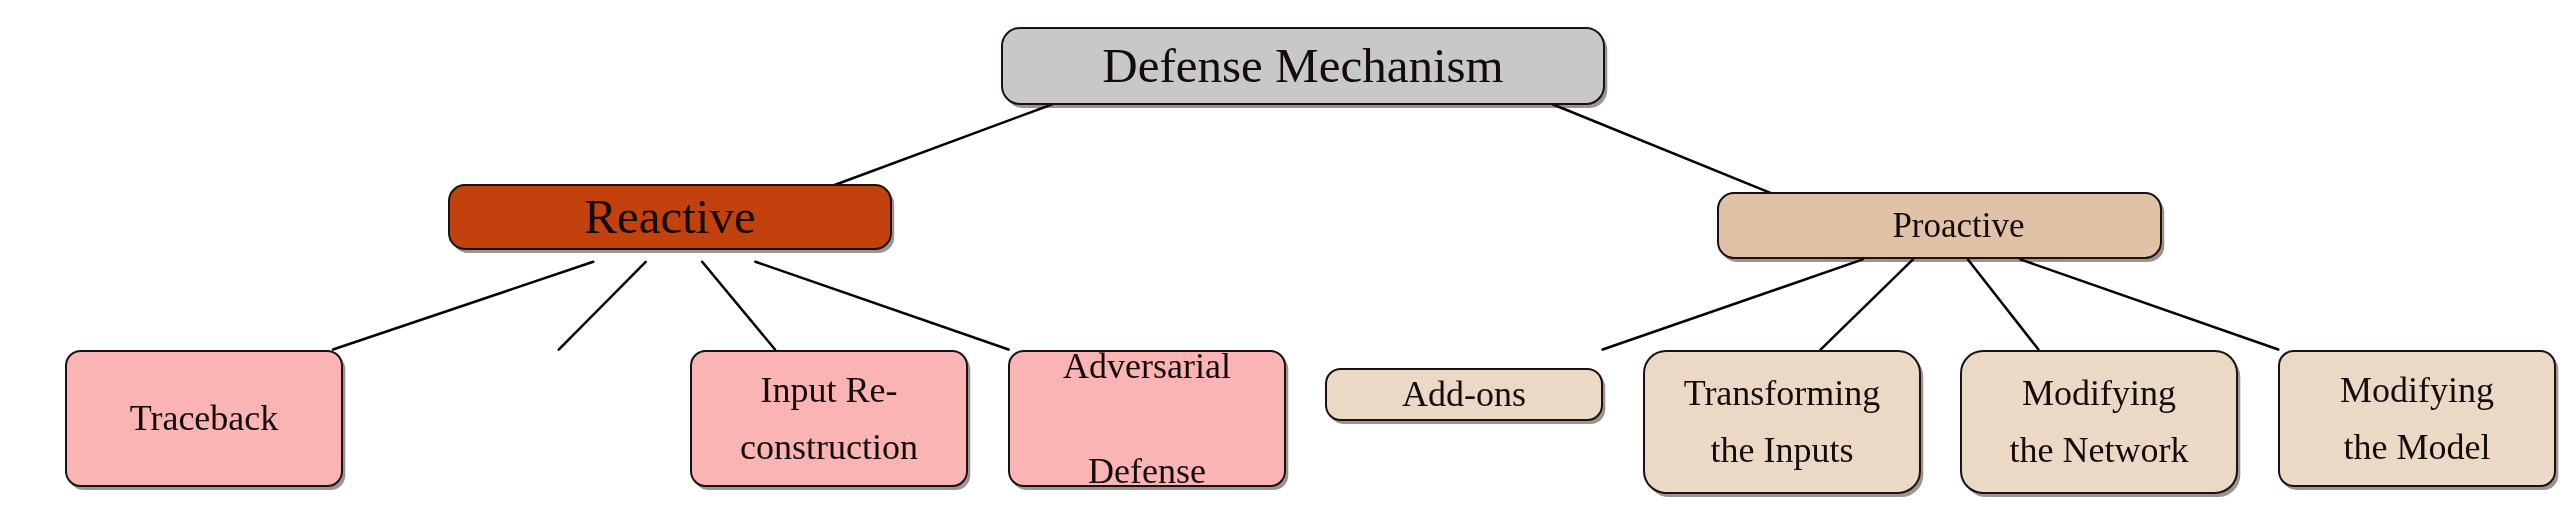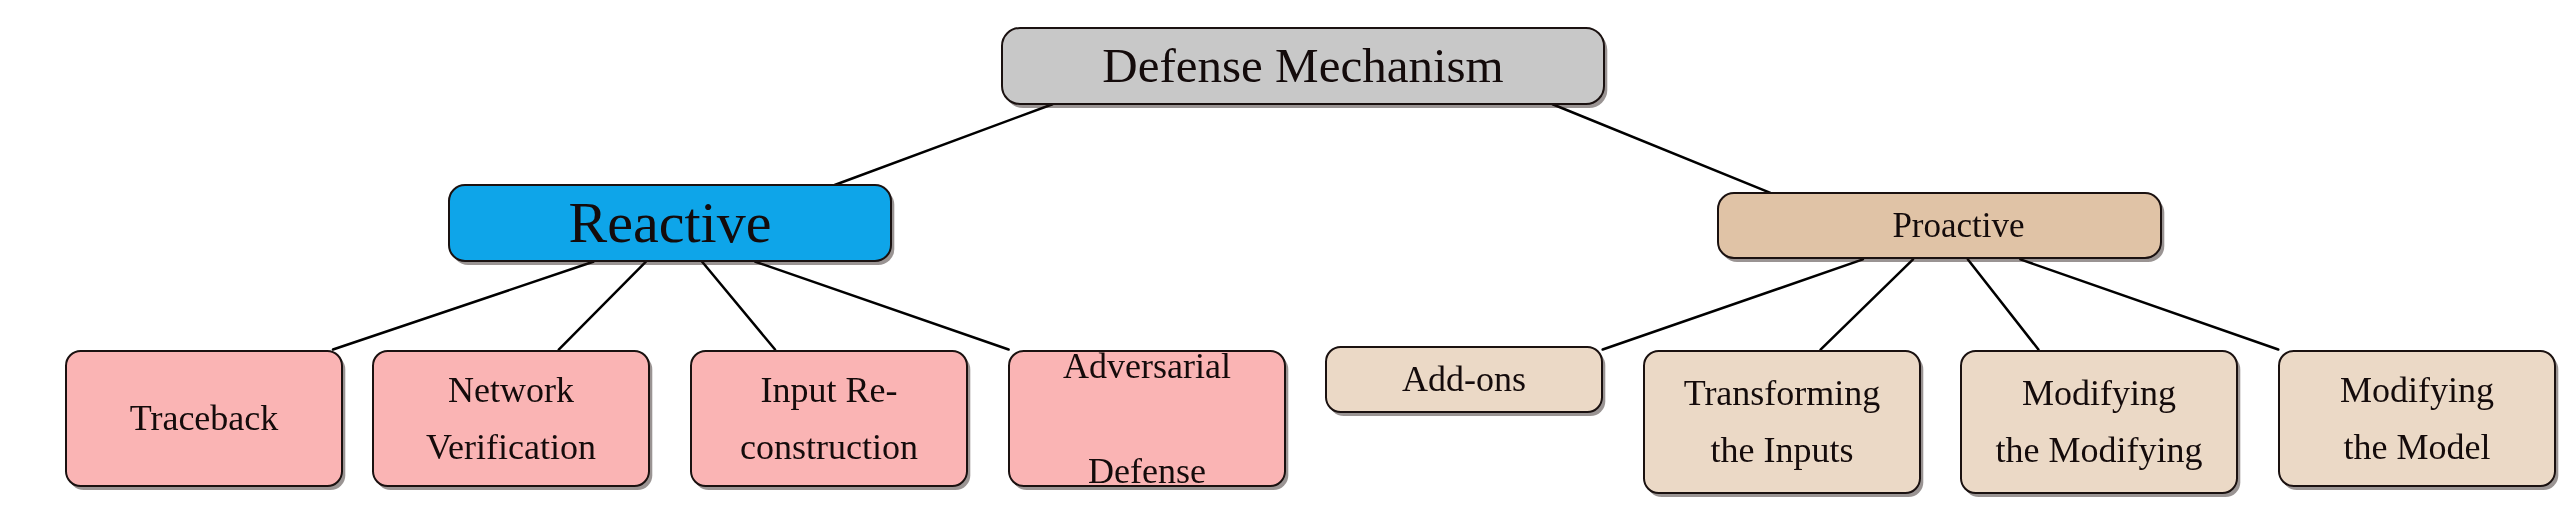--- a/index.html
+++ b/index.html
@@ -51,23 +51,23 @@
     height: 78px;
     background: #c8c8c8;
     font-size: 49px;
     border-radius: 19px;
   }
   
   .node.reactive {
     left: 448px;
     top: 184px;
     width: 444px;
-    height: 78px;
-    background: #0ea5e9;
-    font-size: 58px;
+    height: 66px;
+    background: #c2410c;
+    font-size: 49px;
   }
   .node.proactive {
     left: 1717px;
     top: 192px;
     width: 445px;
     height: 67px;
     background: #e0c3a6;
     font-size: 35px;
     padding-left: 38px;
   }
@@ -75,26 +75,27 @@
   .node.leaf {
     width: 278px;
     font-size: 36px;
     border-radius: 15.7px;
   }
   .node.leaf.two-line {
     top: 350px;
     height: 137px;
   }
   .node.leaf.one-line {
-    top: 346px;
-    height: 67px;
+    top: 368px;
+    height: 53px;
   }
   .node.leaf.tall {
     top: 350px;
     height: 144px;
+    border-radius: 23px;
   }
   .node.leaf.pink { background: #fab4b4; }
   .node.leaf.tan  { background: #ebd9c6; }
 
   .node.two-line .line + .line,
   .node.tall .line + .line {
     margin-top: 20.4px;
   }
 
   .l-traceback    { left: 65px; }
@@ -139,24 +140,20 @@
   </div>
 
   <div class="node proactive">
     <span class="line">Proactive</span>
   </div>
 
   <div class="node leaf pink two-line l-traceback">
     <span class="line">Traceback</span>
   </div>
 
-  <div class="node leaf pink two-line l-network">
-    <span class="line">Network</span>
-    <span class="line">Verification</span>
-  </div>
 
   <div class="node leaf pink two-line l-input">
     <span class="line">Input Re-</span>
     <span class="line">construction</span>
   </div>
 
   <div class="node leaf pink two-line l-adversarial">
     <span class="line">Adversarial</span>
     <span class="line">Defense</span>
   </div>
@@ -165,21 +162,21 @@
     <span class="line">Add-ons</span>
   </div>
 
   <div class="node leaf tan tall l-transforming">
     <span class="line">Transforming</span>
     <span class="line">the  Inputs</span>
   </div>
 
   <div class="node leaf tan tall l-modtraining">
     <span class="line">Modifying</span>
-    <span class="line">the  Modifying</span>
+    <span class="line">the  Network</span>
   </div>
 
   <div class="node leaf tan two-line l-modmodel">
     <span class="line">Modifying</span>
     <span class="line">the  Model</span>
   </div>
 
 </div>
 
 

